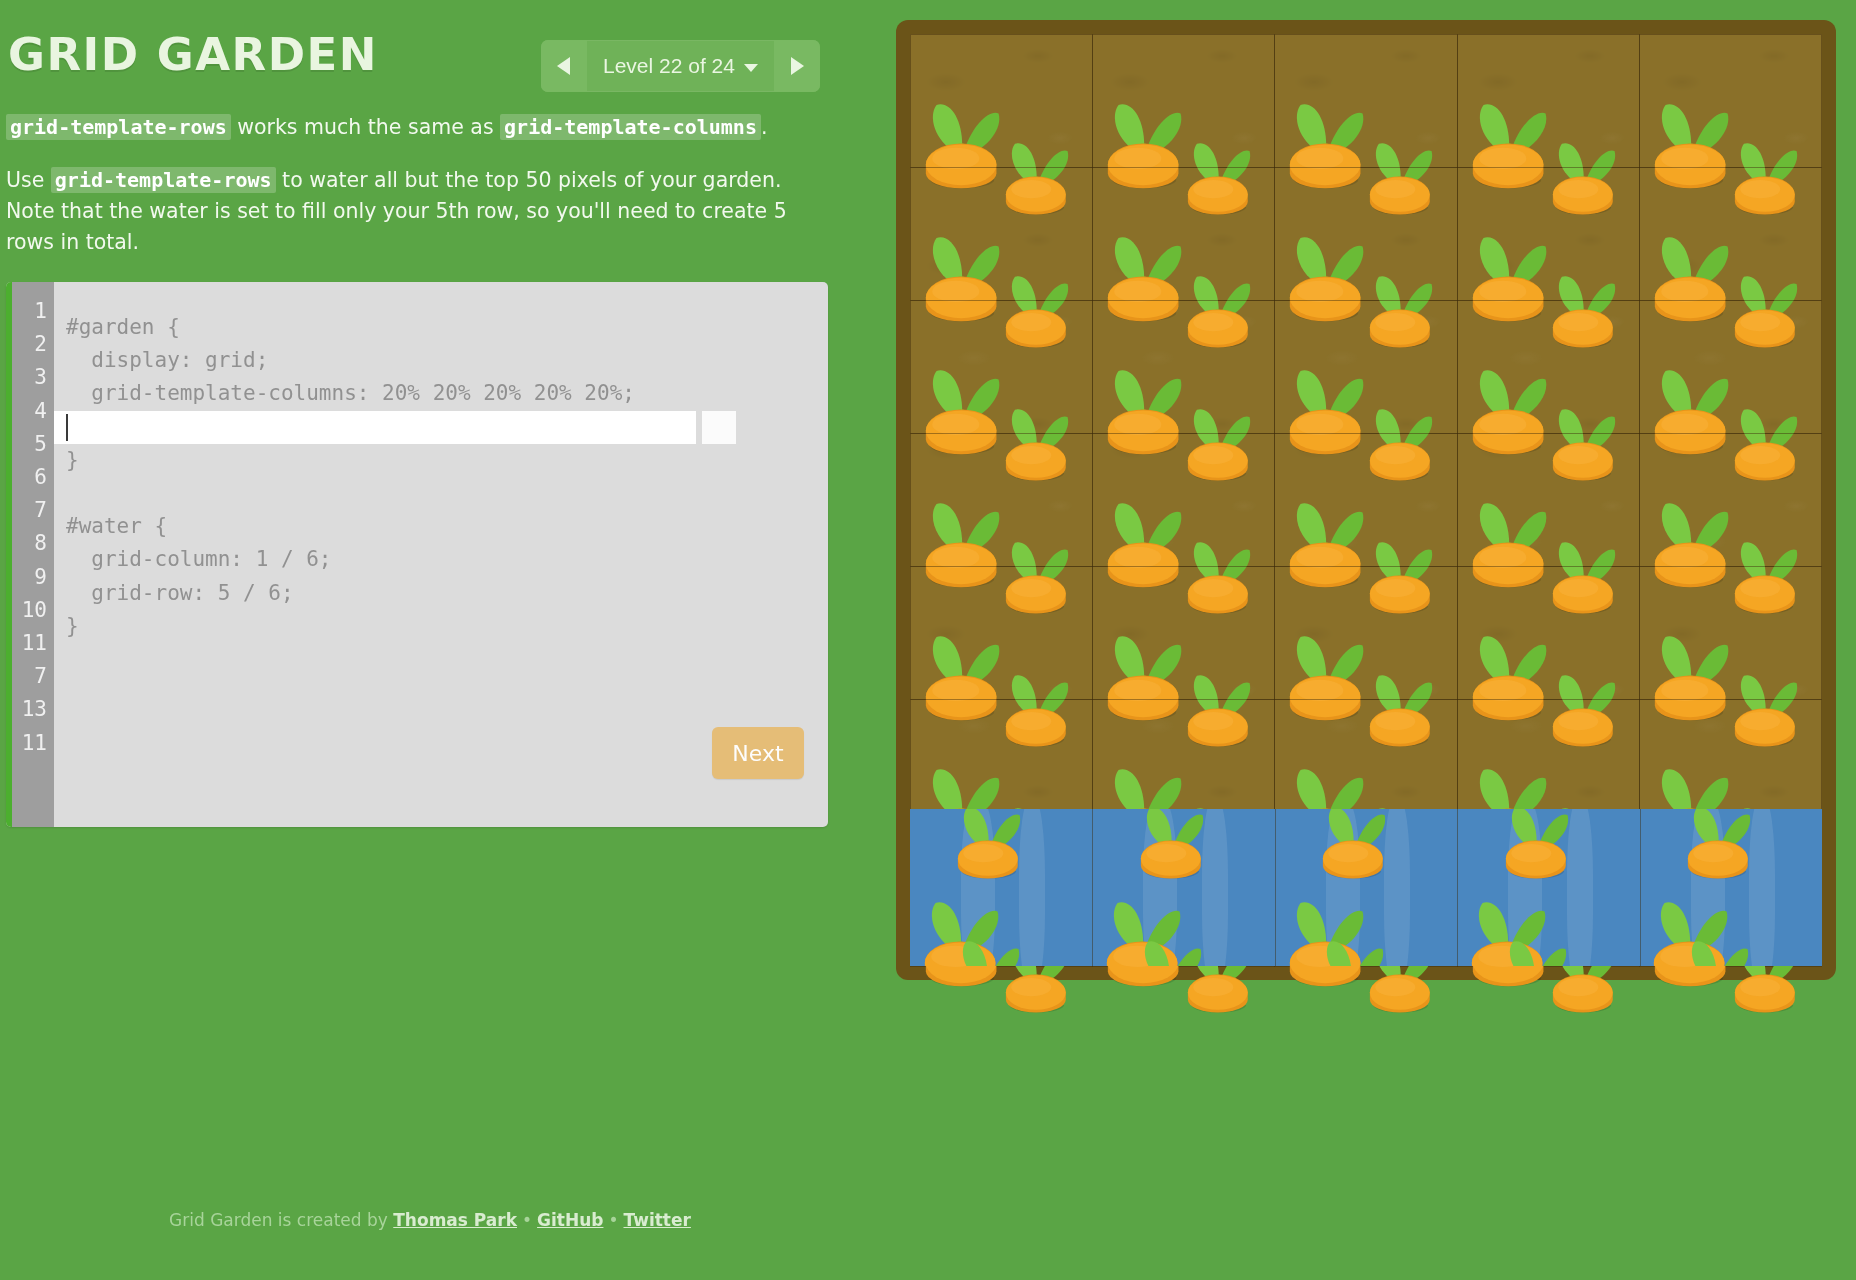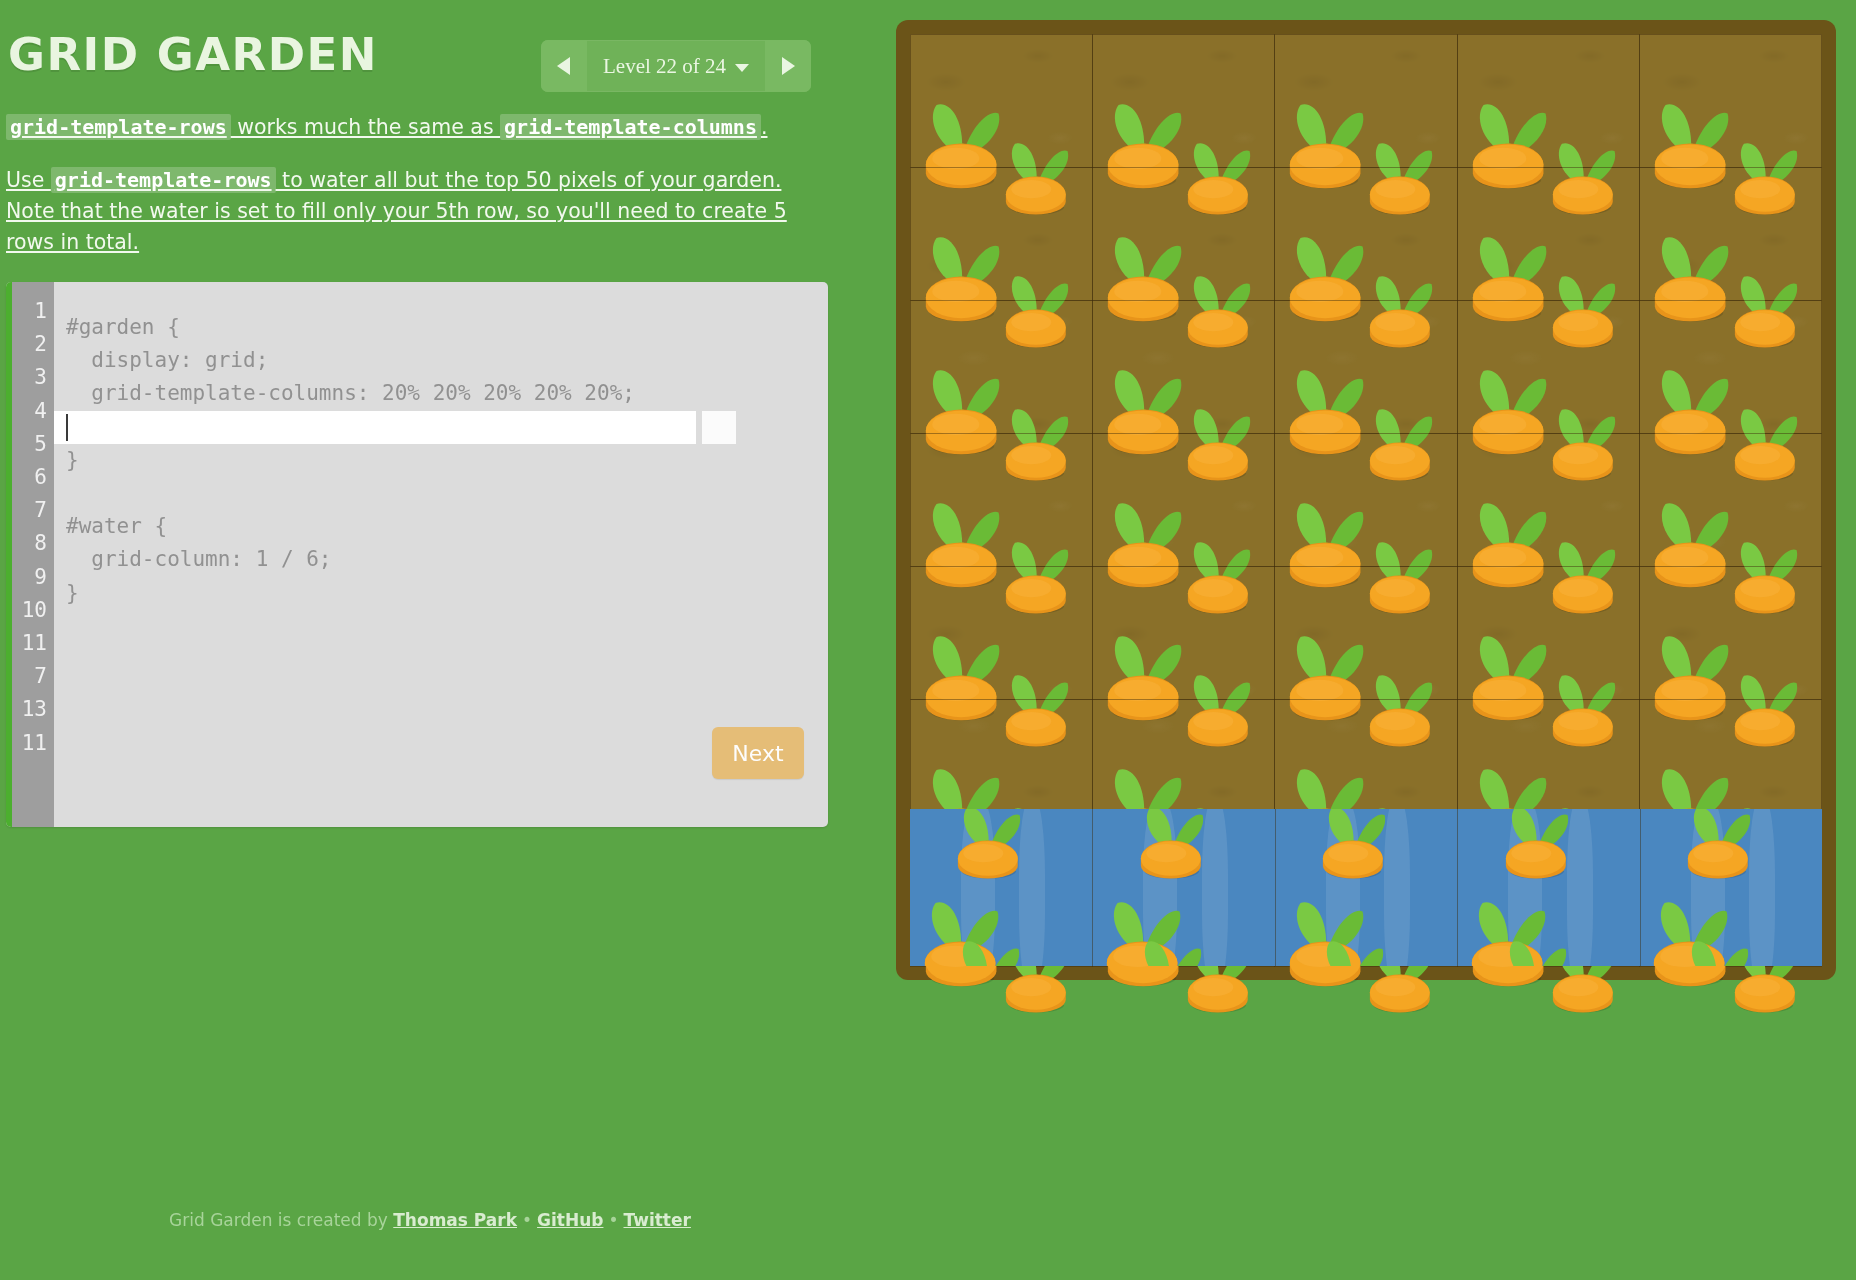--- a/index.html
+++ b/index.html
@@ -68,21 +68,21 @@
   }
   .level-arrow.right { background: #79b962; }
   .level-arrow svg { display: block; }
   .level-label {
     display: flex;
     align-items: center;
     justify-content: center;
     padding: 0 16px;
     color: #eaf6e2;
     font-size: 21px;
-    font-family: Liberation Serif, serif;
+    font-family: Liberation Sans, sans-serif;
     white-space: nowrap;
     cursor: pointer;
     gap: 9px;
   }
   .caret {
     width: 0; height: 0;
     border-left: 7px solid transparent;
     border-right: 7px solid transparent;
     border-top: 8px solid #eaf6e2;
     margin-top: 3px;
@@ -92,21 +92,21 @@
   .instructions {
     position: absolute;
     left: 6px;
     top: 112px;
     width: 830px;
     color: #f2f9ee;
     font-family: "DejaVu Sans", sans-serif;
     font-size: 20.5px;
     line-height: 31px;
   }
-  .instructions p { margin: 0 0 22px 0; text-decoration: underline; }
+  .instructions p { margin: 0 0 22px 0; }
   .instructions code {
     font-family: "DejaVu Sans Mono", monospace;
     font-size: 20px;
     font-weight: bold;
     background: rgba(255,255,255,0.22);
     color: #ffffff;
     padding: 1px 4px;
     border-radius: 2px;
   }
 
@@ -338,20 +338,21 @@
         </div>
       <div class="code-area" id="code-area">
           <div class="code-line">#garden {</div>
           <div class="code-line">  display: grid;</div>
           <div class="code-line">  grid-template-columns: 20% 20% 20% 20% 20%;</div>
           <div class="code-line active"> <span class="cursor"></span></div>
           <div class="code-line">}</div>
           <div class="code-line"> </div>
           <div class="code-line">#water {</div>
           <div class="code-line">  grid-column: 1 / 6;</div>
+          <div class="code-line">  grid-row: 5 / 6;</div>
           <div class="code-line">}</div>
           <div class="code-line"> </div>
           <div class="code-line"> </div>
           <div class="code-line"> </div>
           <div class="code-line"> </div>
         </div>
       <button class="next-button">Next</button>
     </div>
 
     <div class="footer">

